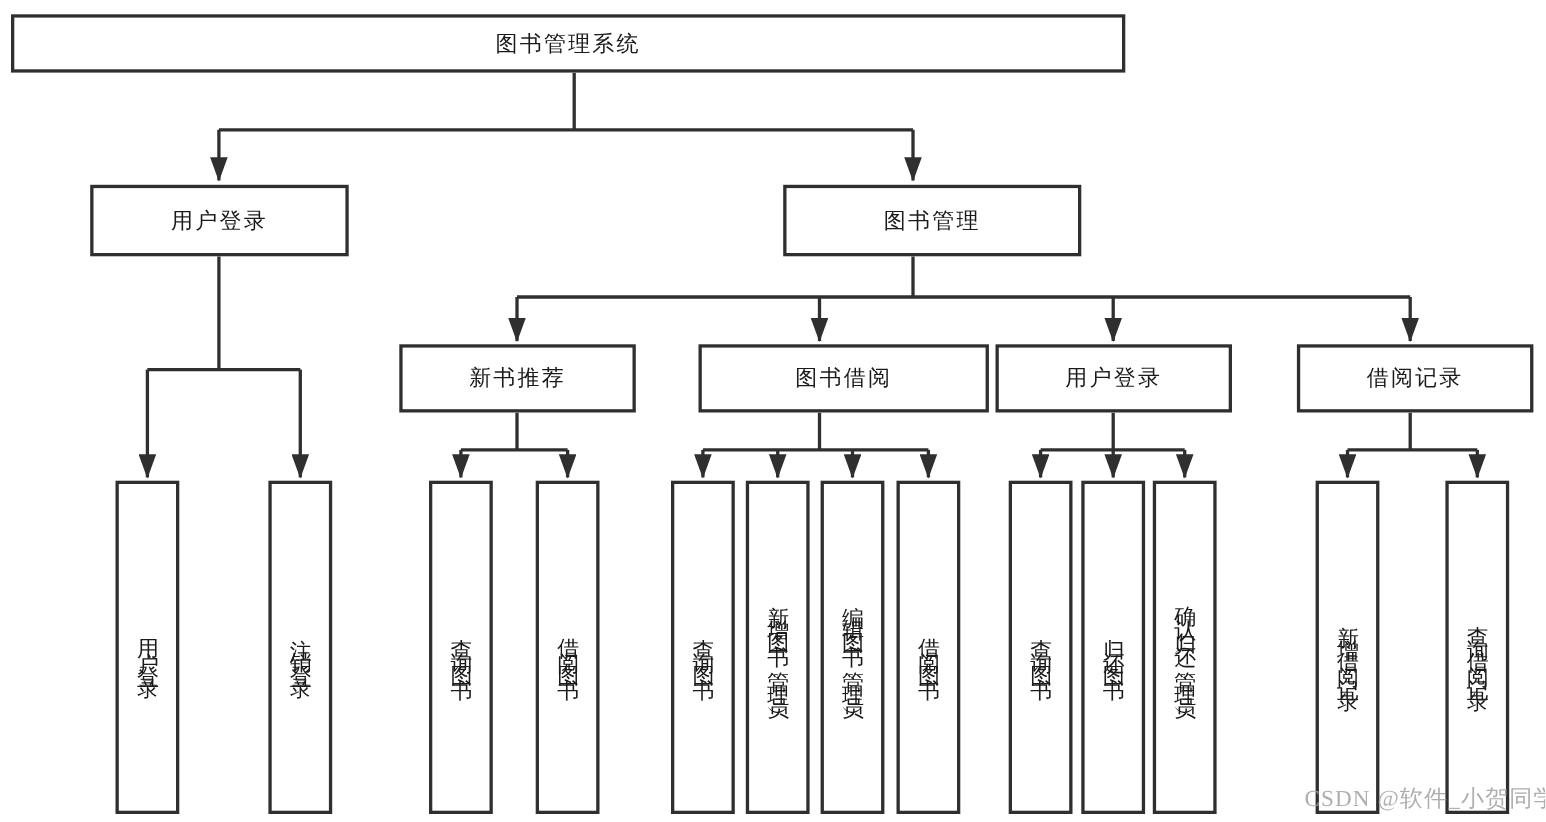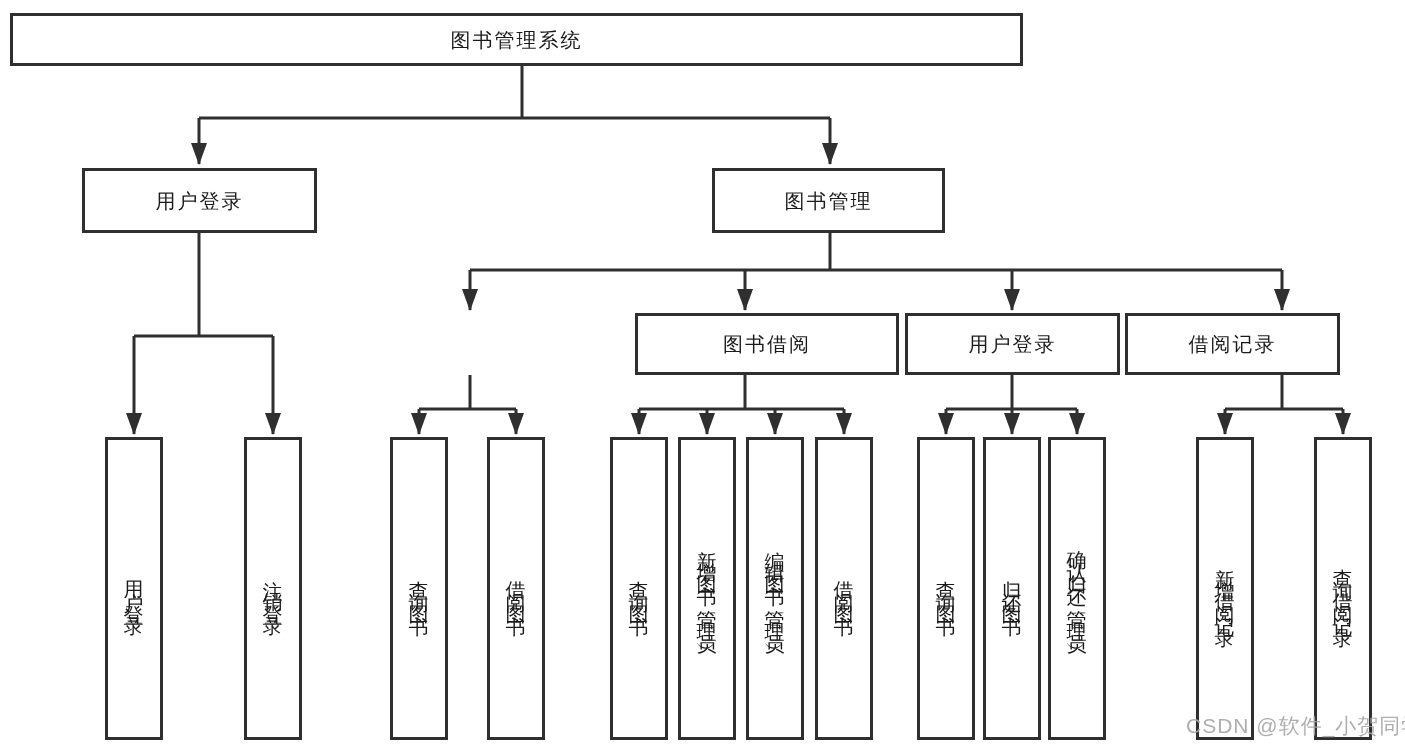--- a/index.html
+++ b/index.html
@@ -1,18 +1,18 @@
 <!DOCTYPE html>
 <html><head>
 <meta charset="utf-8">
 <style>
   html,body{margin:0;padding:0;background:#fff;}
   .stage{
     position:relative;width:1405px;height:747px;background:#fff;overflow:hidden;
-    font-family:Liberation Sans, sans-serif;
+    font-family:Liberation Serif, serif;
   }
   .wires{position:absolute;left:0;top:0;z-index:1;}
   .node{
     position:absolute;box-sizing:border-box;z-index:2;
     background:#fff;border:3px solid #2f2f2f;
     display:flex;align-items:center;justify-content:center;
     color:#1a1a1a;
   }
   .node .label{font-size:20px;letter-spacing:2px;line-height:1;}
   .node.v .label{
@@ -79,31 +79,34 @@
     </g>
   </svg>
 
   <div class="node h" style="left:10px;top:13px;width:1013px;height:53px">
     <span class="label">图书管理系统</span>
   </div>
 
   <div class="node h" style="left:82px;top:168px;width:235px;height:65px">
     <span class="label">用户登录</span>
   </div>
-  <div class="node h" style="left:712px;top:168px;width:233px;height:65px">
+  <div class="node h" style="left:712px;top:168px;width:271px;height:65px">
     <span class="label">图书管理</span>
   </div>
 
+  <div class="node h" style="left:363px;top:313px;width:215px;height:62px">
+    <span class="label">新书推荐</span>
+  </div>
   <div class="node h" style="left:635px;top:313px;width:264px;height:62px">
     <span class="label">图书借阅</span>
   </div>
   <div class="node h" style="left:905px;top:313px;width:215px;height:62px">
     <span class="label">用户登录</span>
   </div>
-  <div class="node h" style="left:1125px;top:313px;width:215px;height:62px">
+  <div class="node h" style="left:1179px;top:313px;width:215px;height:62px">
     <span class="label">借阅记录</span>
   </div>
 
   <div class="node v" style="left:105px;top:437px;width:58px;height:303px">
     <span class="label">用户登录</span>
   </div>
   <div class="node v" style="left:244px;top:437px;width:58px;height:303px">
     <span class="label">注销登录</span>
   </div>
 

